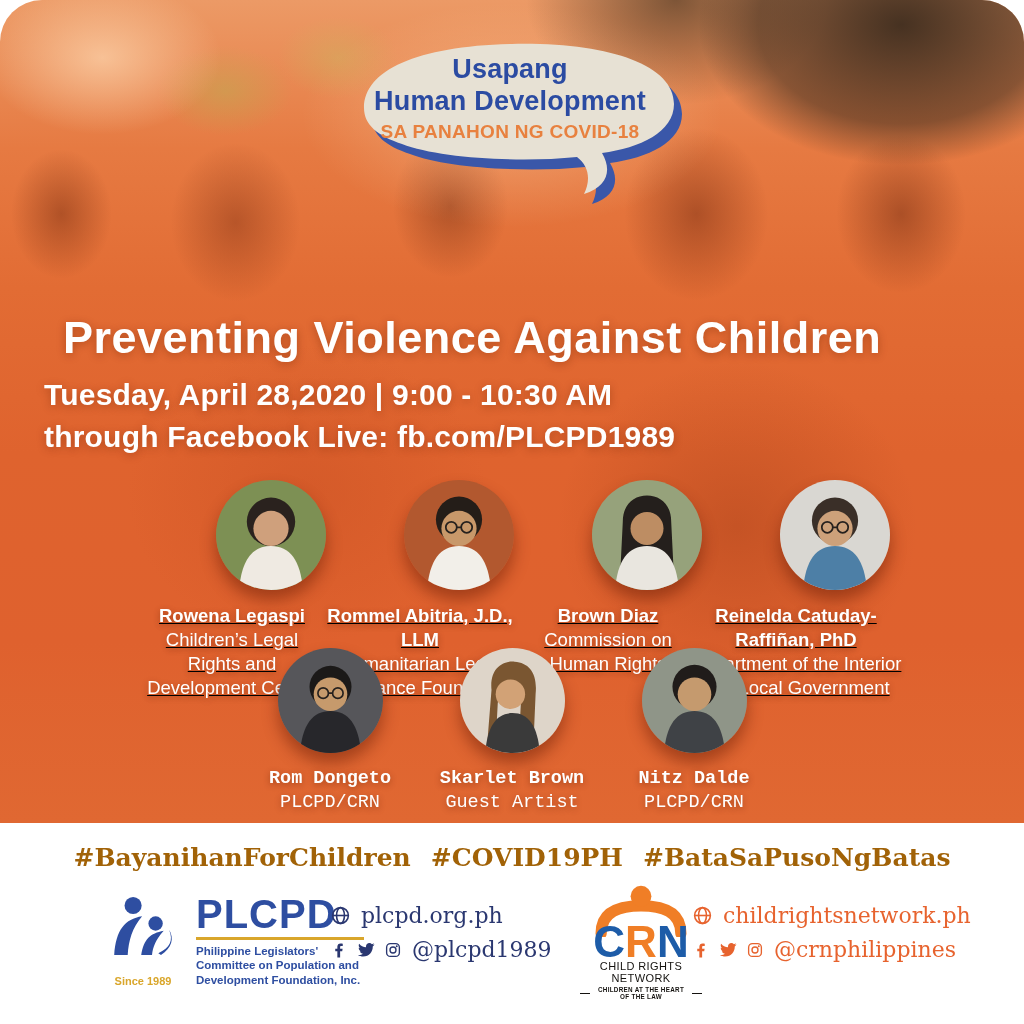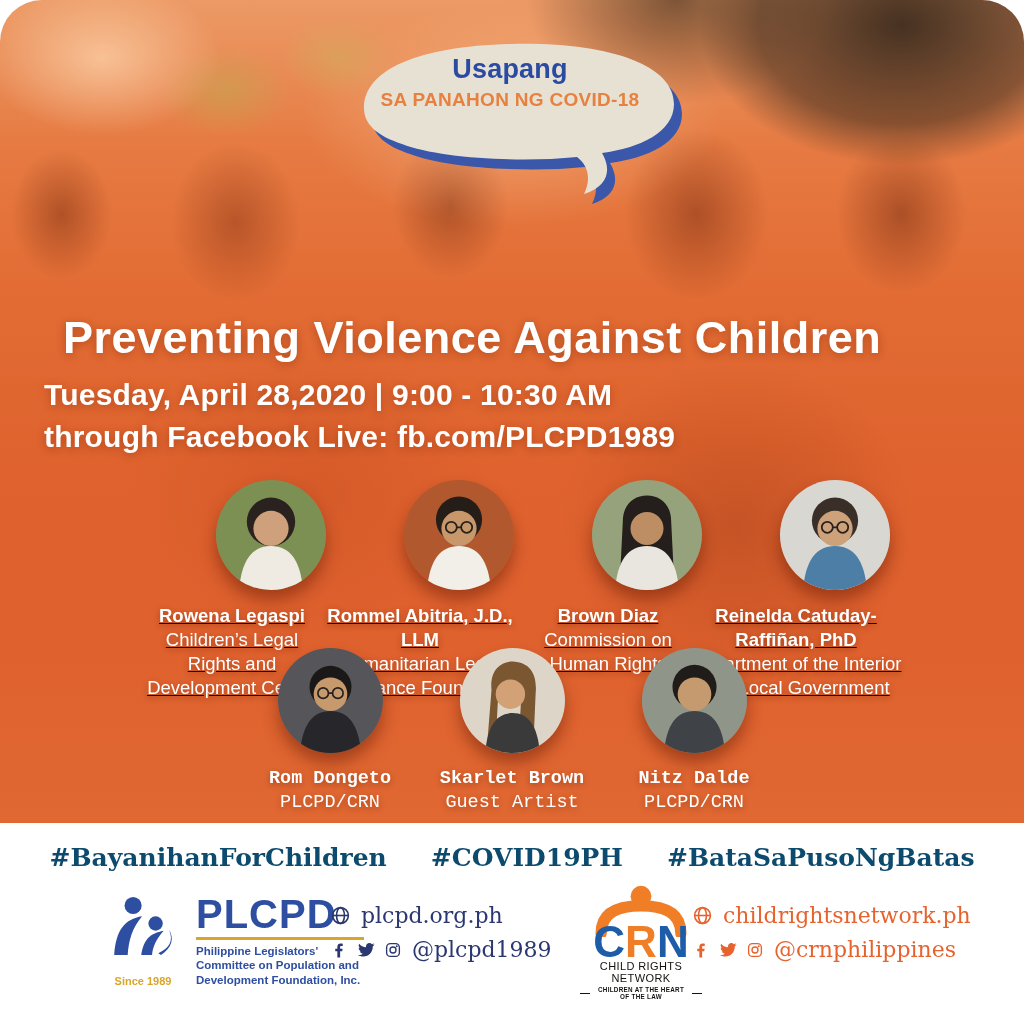--- a/index.html
+++ b/index.html
@@ -59,22 +59,22 @@
   .a1{--bg:#7d9054;--hair:#2a221e;--skin:#cfa07c;--shirt:#efeae2;}
   .a2{--bg:#b2582f;--hair:#241d18;--skin:#c8986a;--shirt:#f2efe9;}
   .a3{--bg:#96a27b;--hair:#241f1c;--skin:#bd8d63;--shirt:#e9e6df;}
   .a4{--bg:#d9d7d2;--hair:#3a2f28;--skin:#cda17a;--shirt:#4d7fa6;}
   .a5{--bg:#56565a;--hair:#1b1918;--skin:#c69a6c;--shirt:#27272b;}
   .a6{--bg:#ded5c9;--hair:#7a5631;--skin:#d2a276;--shirt:#3a3a3a;}
   .a7{--bg:#8f9588;--hair:#201c1a;--skin:#c59a6e;--shirt:#3f4246;}
 
   
   .footer{position:absolute;left:0;top:823px;width:1024px;height:201px;background:#ffffff;}
-  .hashtags{position:absolute;left:0;top:20px;width:1024px;display:flex;justify-content:center;gap:44px;
-    font-family:"DejaVu Serif","Liberation Serif",serif;font-weight:bold;font-size:25px;color:#0c4a6e;text-align:center;}
+  .hashtags{position:absolute;left:0;top:20px;width:1024px;display:flex;justify-content:center;gap:20px;
+    font-family:"DejaVu Serif","Liberation Serif",serif;font-weight:bold;font-size:25px;color:#a16207;text-align:center;}
 
   .plcpd-logo{position:absolute;left:100px;top:72px;display:flex;}
   .plcpd-icon-wrap{width:86px;text-align:center;}
   .since{font-size:11px;font-weight:bold;color:#d9a62b;margin-top:10px;}
   .plcpd-textblock{margin-left:10px;width:180px;}
   .plcpd-word{font-size:40px;font-weight:800;color:#2e4ea1;letter-spacing:1px;line-height:.95;}
   .plcpd-rule{width:168px;height:3px;background:#d9a62b;margin:4px 0 4px 0;}
   .plcpd-orgname{font-size:11.5px;color:#2e4ea1;line-height:1.25;font-weight:600;}
 
   .contact{position:absolute;font-family:"DejaVu Serif","Liberation Serif",serif;font-size:22px;}
@@ -101,20 +101,21 @@
 <div class="poster">
   <div class="photo"></div>
 
   <div class="bubble">
     <svg viewBox="0 0 360 190">
       <path transform="translate(8,10)" fill="#3a57a9" d="M24,78 C24,40 78,16 172,14 C266,12 334,34 334,74 C334,102 300,118 262,123 C272,140 268,156 244,164 C251,150 249,136 237,127 C178,133 98,128 62,114 C38,106 24,95 24,78 Z"></path>
       <path fill="#e7e1d4" d="M24,78 C24,40 78,16 172,14 C266,12 334,34 334,74 C334,102 300,118 262,123 C272,140 268,156 244,164 C251,150 249,136 237,127 C178,133 98,128 62,114 C38,106 24,95 24,78 Z"></path>
     </svg>
     <div class="bubble-text">
       <div class="bubble-line">Usapang</div>
+      <div class="bubble-line">Human Development</div>
       <div class="bubble-sub">SA PANAHON NG COVID-18</div>
     </div>
   </div>
 
   <div class="headline">
     <div class="title">Preventing Violence Against Children</div>
     <div class="sub">Tuesday, April 28,2020 | 9:00 - 10:30 AM</div>
     <div class="sub2">through Facebook Live: fb.com/PLCPD1989</div>
   </div>
 

